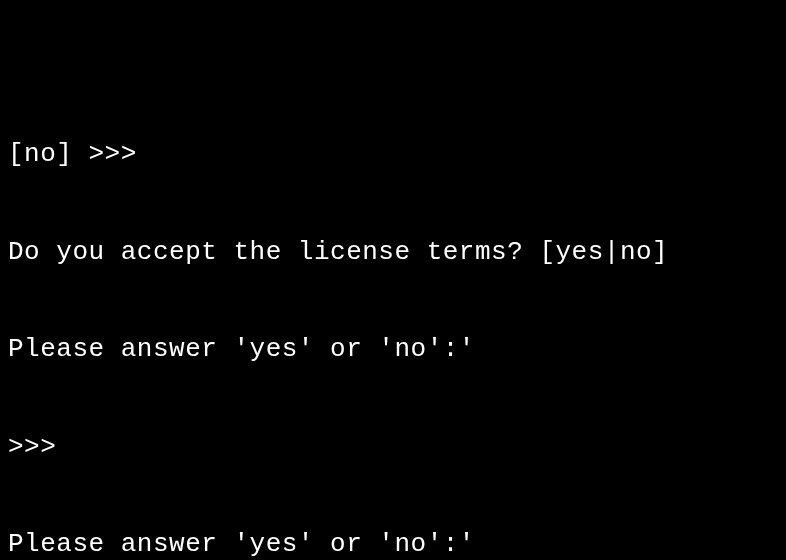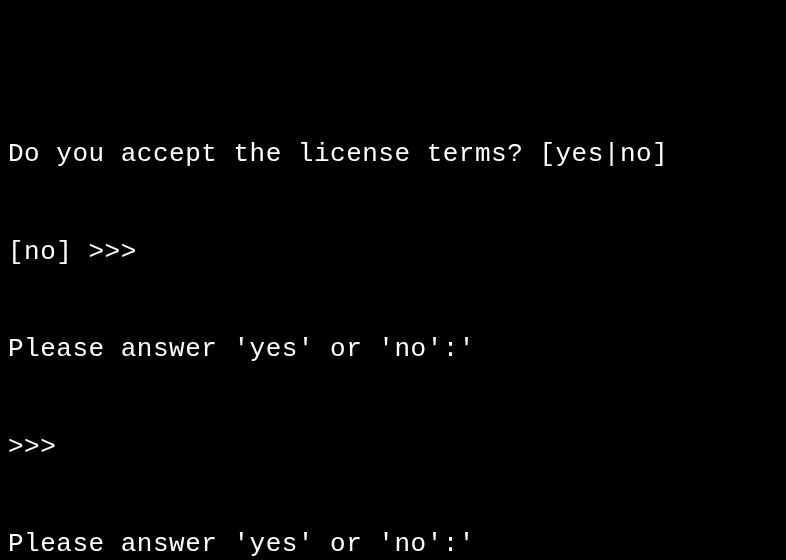--- a/index.html
+++ b/index.html
@@ -24,22 +24,22 @@
     }
     .line {
       display: block;
     }
   </style>
 </head>
 <body>
 
 <div class="terminal">
   <span class="line"></span>
+  <span class="line">[no] &gt;&gt;&gt;</span>
   <span class="line">Do you accept the license terms? [yes|no]</span>
-  <span class="line">[no] &gt;&gt;&gt;</span>
   <span class="line">Please answer 'yes' or 'no':'</span>
   <span class="line">&gt;&gt;&gt;</span>
   <span class="line">Please answer 'yes' or 'no':'</span>
   
   
   
   
   
   
   

